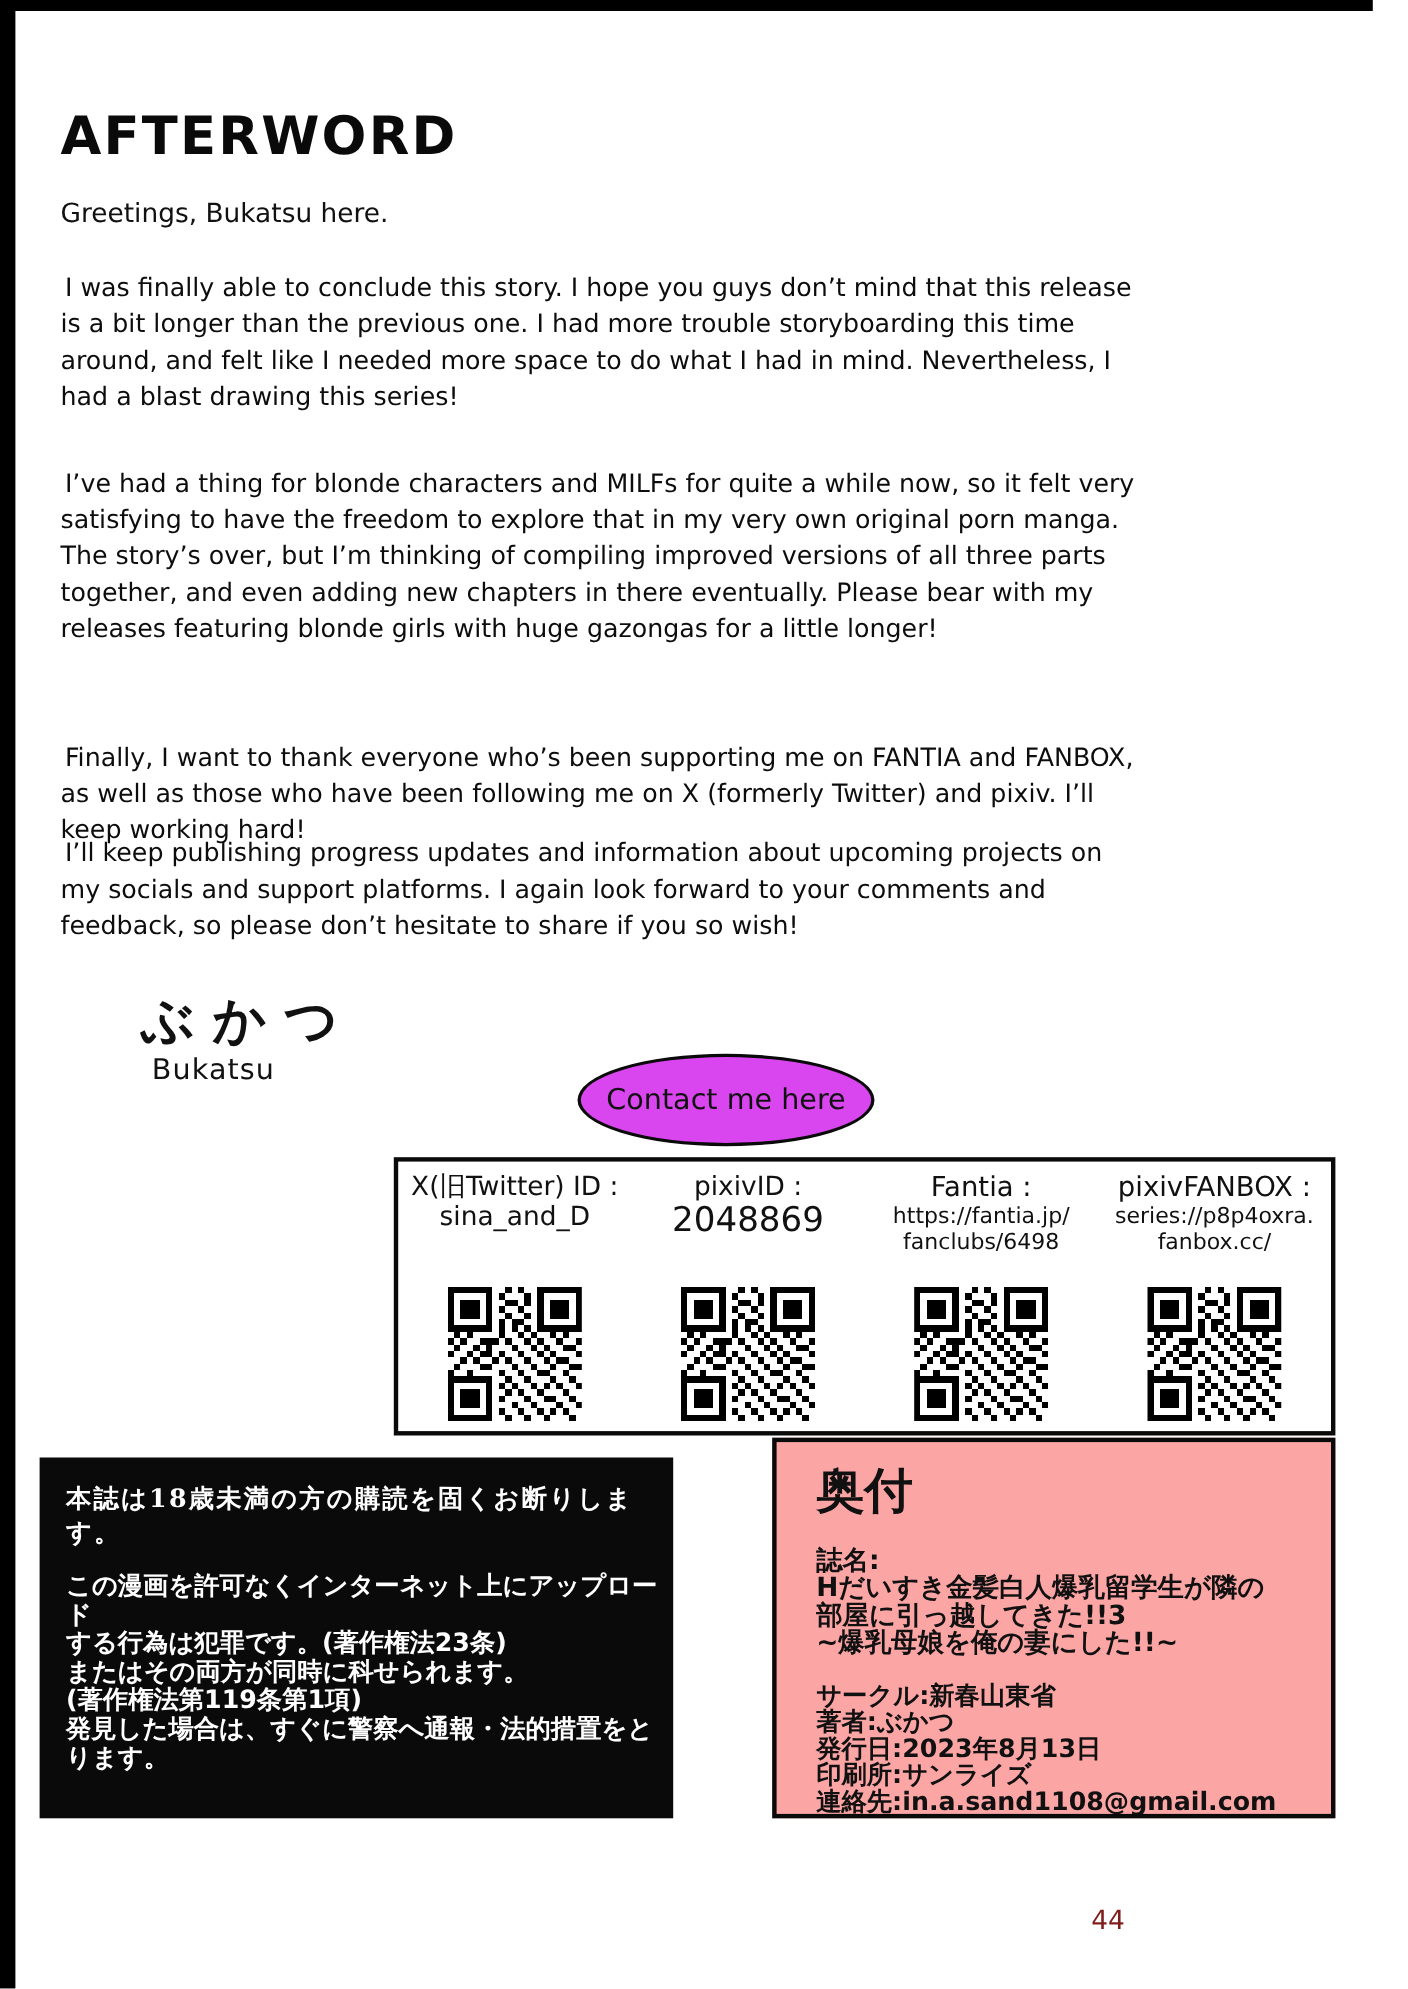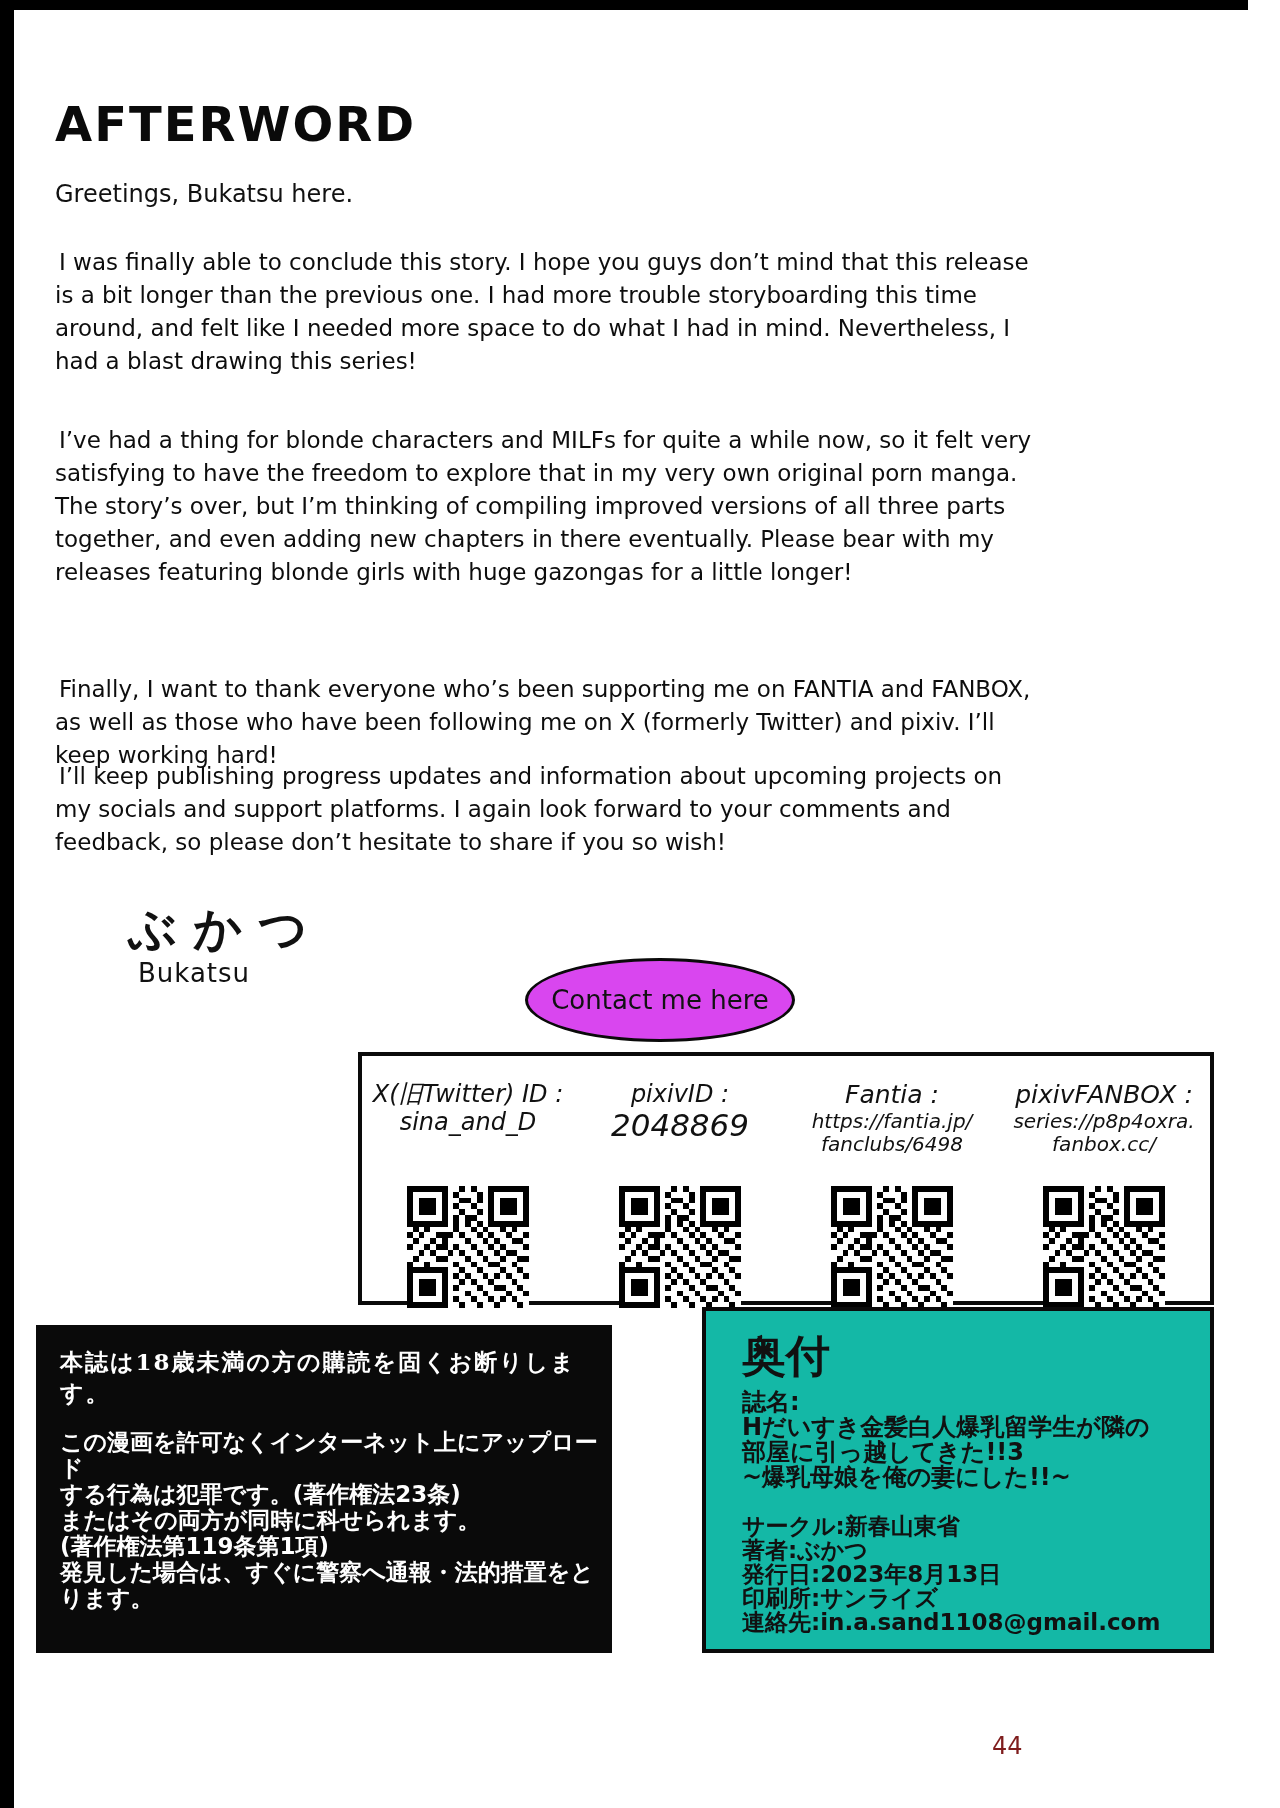--- a/index.html
+++ b/index.html
@@ -27,45 +27,45 @@
     border:3.5px solid #0a0a0a;border-radius:50%;
     display:flex;align-items:center;justify-content:center;
     font-size:26px;background:#d946ef;
   }
 
   .contact-box{
     position:absolute;left:358px;top:1052px;width:856px;height:253px;
     border:4px solid #0a0a0a;box-sizing:border-box;background:#fff;
     display:flex;
   }
-  .contact-col{flex:1 1 0;padding-top:24px;text-align:center;font-style:italic;}
+  .contact-col{flex:1 1 0;padding-top:8px;text-align:center;}
   .c-head{height:102px;}
   .c-label{font-size:24px;line-height:28px;}
   .c-line1{font-size:24px;line-height:28px;}
   .col-pixiv .c-line1{font-size:31px;line-height:34px;}
   .col-url .c-label{font-size:25px;line-height:30px;}
   .col-url .c-line1,.col-url .c-line2{font-size:20px;line-height:23px;}
   .c-line2:empty{display:none;}
   .qr{width:122px;height:122px;display:block;margin:4px auto 0 auto;}
 
   .warning-box{
     position:absolute;left:36px;top:1325px;width:576px;height:328px;
     background:#0a0a0a;color:#fff;box-sizing:border-box;
     padding:22px 14px 0 24px;overflow:hidden;
   }
   .w-jp1{font-family:"DejaVu Serif",serif;font-size:23px;letter-spacing:2px;font-weight:600;margin-bottom:20px;}
   .w-jp-line{font-size:23px;font-weight:700;line-height:26px;}
 
   .colophon-box{
     position:absolute;left:702px;top:1307px;width:512px;height:346px;
-    border:4px solid #0a0a0a;box-sizing:border-box;background:#14b8a6;
+    border:4px solid #0a0a0a;box-sizing:border-box;background:#fca5a5;
     padding:20px 10px 0 36px;overflow:hidden;
   }
   .col-title{font-size:44px;font-weight:800;line-height:50px;}
-  .col-book-label{font-size:24px;font-weight:700;margin-top:8px;line-height:26px;}
+  .col-book-label{font-size:24px;font-weight:700;margin-top:24px;line-height:26px;}
   .col-book-line{font-size:24px;font-weight:700;line-height:25px;}
   .col-info{margin-top:24px;}
   .col-info-line{font-size:23px;font-weight:700;line-height:24px;}
 
   .page-number{position:absolute;left:992px;top:1732px;font-size:24px;color:#7f1d1d;}
 </style>
 </head>
 <body>
 
 <svg width="0" height="0" style="position:absolute" aria-hidden="true">

